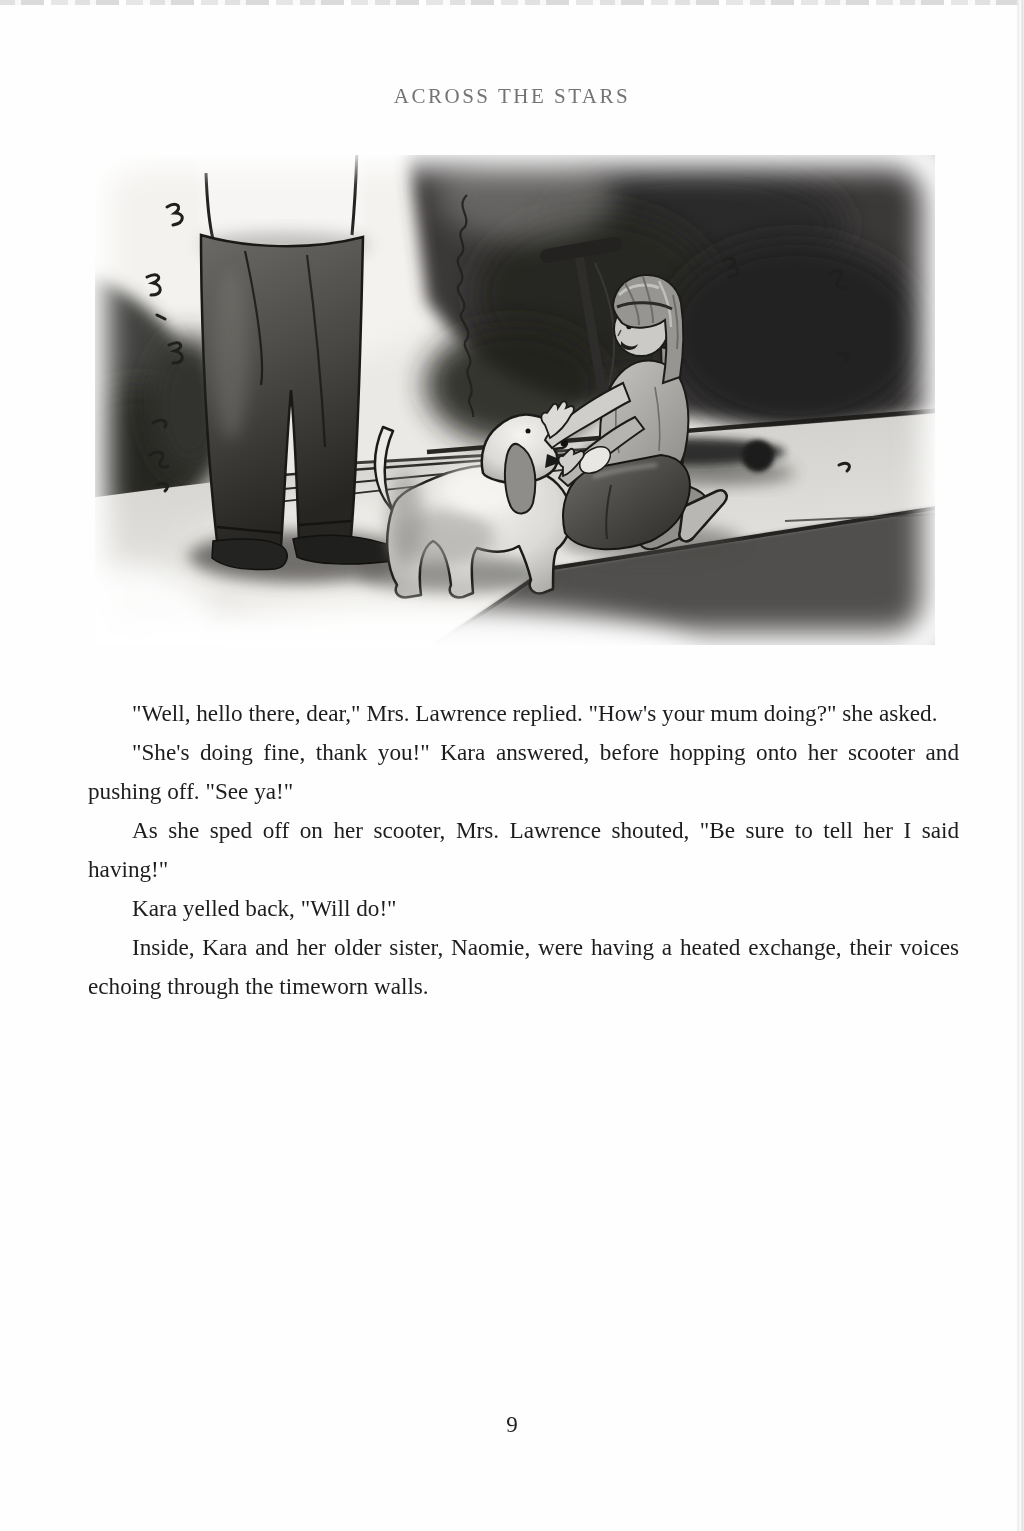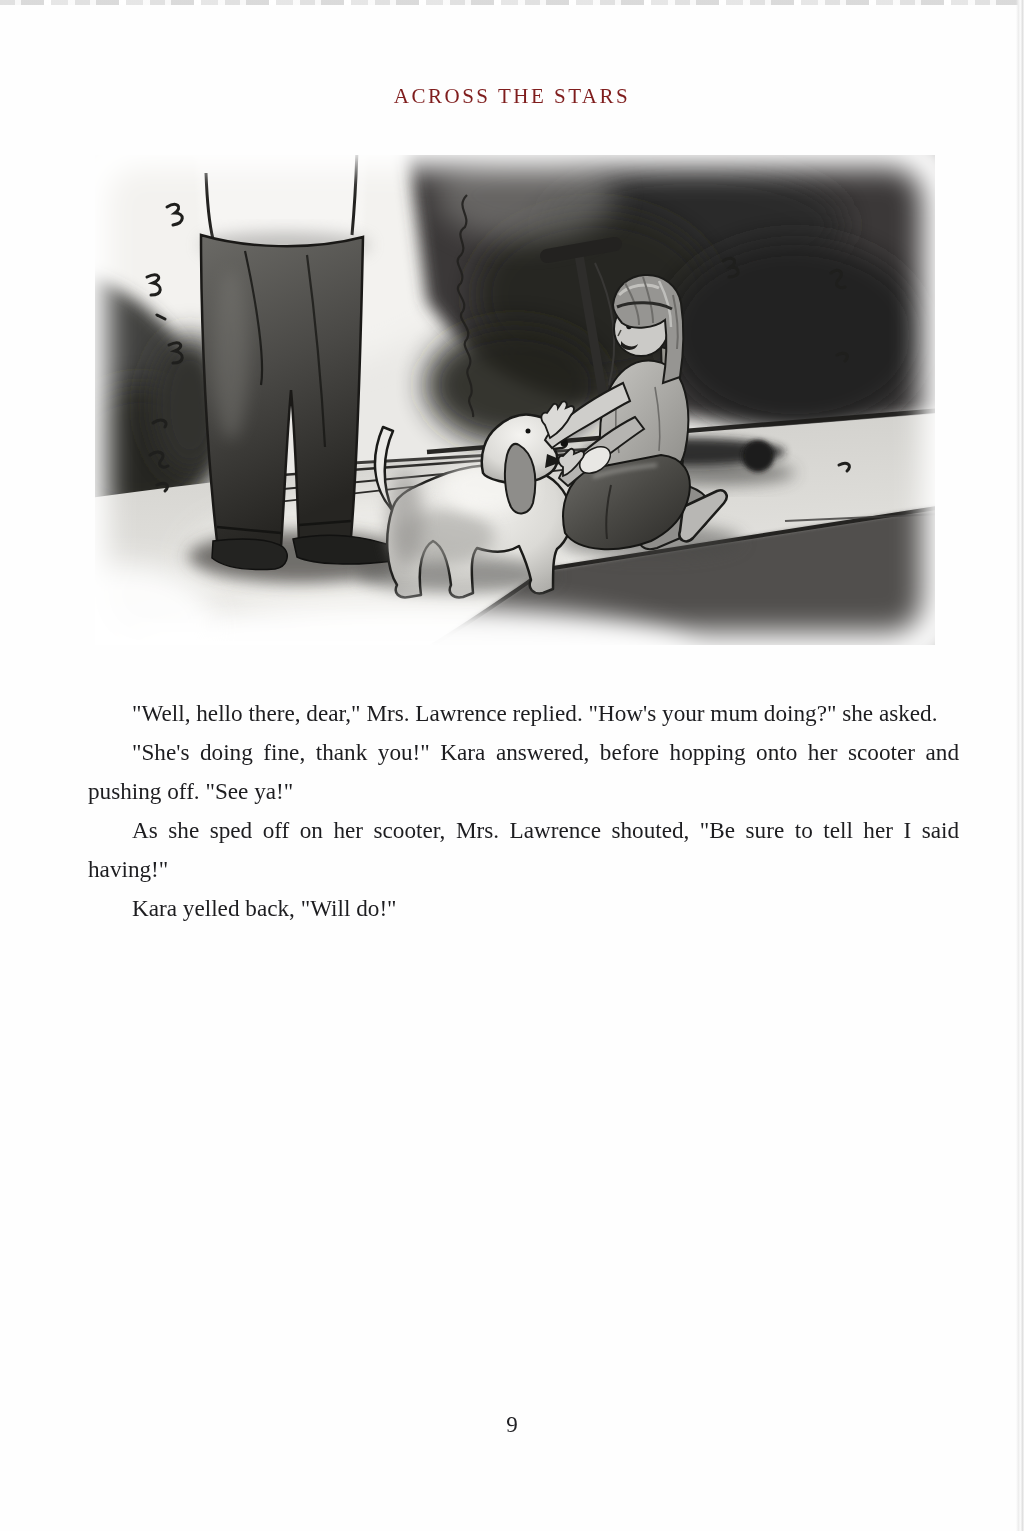--- a/index.html
+++ b/index.html
@@ -17,21 +17,21 @@
       #e2e2e2 51px 68px, #fafafa 68px 75px);
     opacity:.85;
   }
   .right-edge {
     position:absolute; top:0; right:0; width:8px; height:100%;
     background:linear-gradient(90deg, rgba(255,255,255,0) 0%, #ededed 30%, #fbfbfb 55%, #e0e0e0 82%, #f6f6f6 100%);
   }
   .running-header {
     position:absolute; top:84px; left:0; width:100%;
     text-align:center; font-size:21px; letter-spacing:2.5px;
-    color:#7f1d1d; font-weight:400;
+    color:#737373; font-weight:400;
   }
   .illustration-wrap {
     position:absolute; left:95px; top:155px; width:840px; height:490px;
   }
   .illustration-wrap svg { display:block; }
   .body-text {
     position:absolute; left:88px; top:694px; width:871px;
     font-size:23.2px; line-height:39px; color:#1d1d20;
     text-align:justify;
   }
@@ -225,17 +225,18 @@
         <rect x="-10" y="-10" width="860" height="510" rx="54" fill="none" stroke="#ffffff" stroke-width="46" filter="url(#b14)"></rect>
       </g>
     </svg>
   </div>
 
   <div class="body-text">
     <p>"Well, hello there, dear," Mrs. Lawrence replied. "How's your mum doing?" she asked.</p>
     <p>"She's doing fine, thank you!" Kara answered, before hopping onto her scooter and pushing off. "See ya!"</p>
     <p>As she sped off on her scooter, Mrs. Lawrence shouted, "Be sure to tell her I said having!"</p>
     <p>Kara yelled back, "Will do!"</p>
+    <p>Inside, Kara and her older sister, Naomie, were having a heated exchange, their voices echoing through the timeworn walls.</p>
   </div>
 
   <div class="page-number">9</div>
 
 </div>
 
 </body></html>

